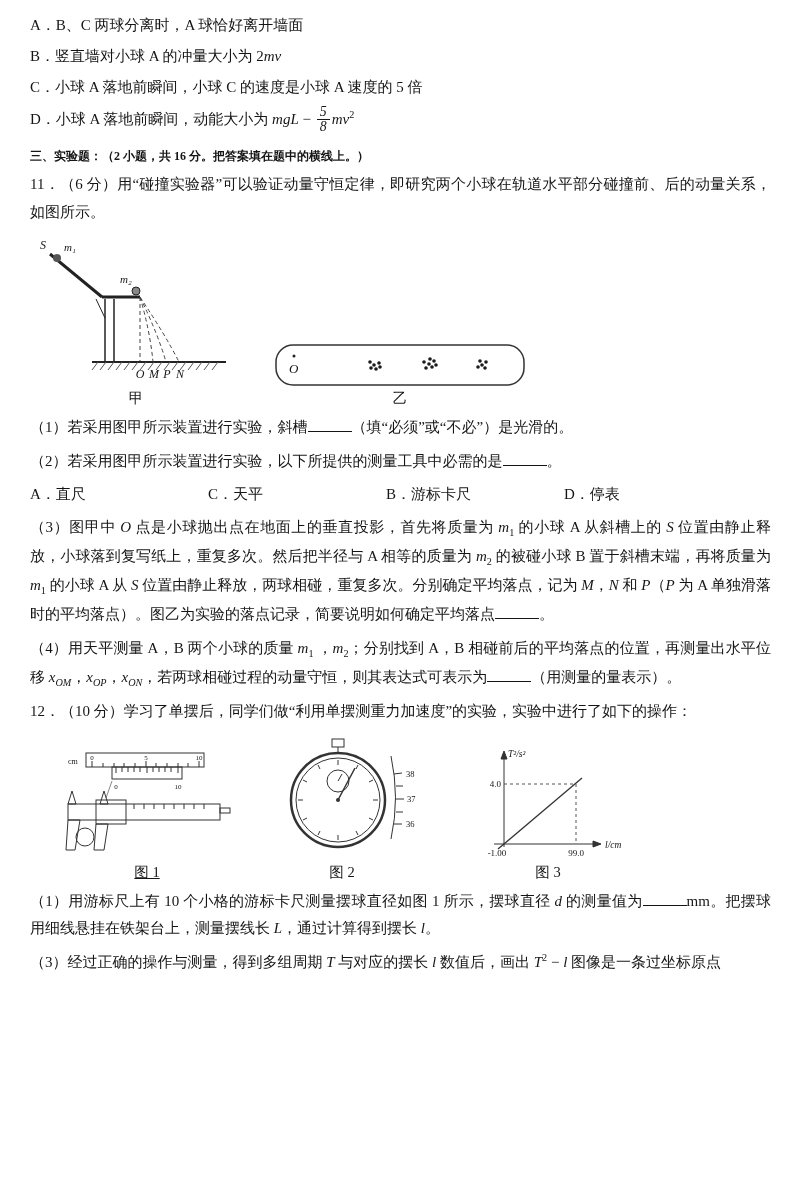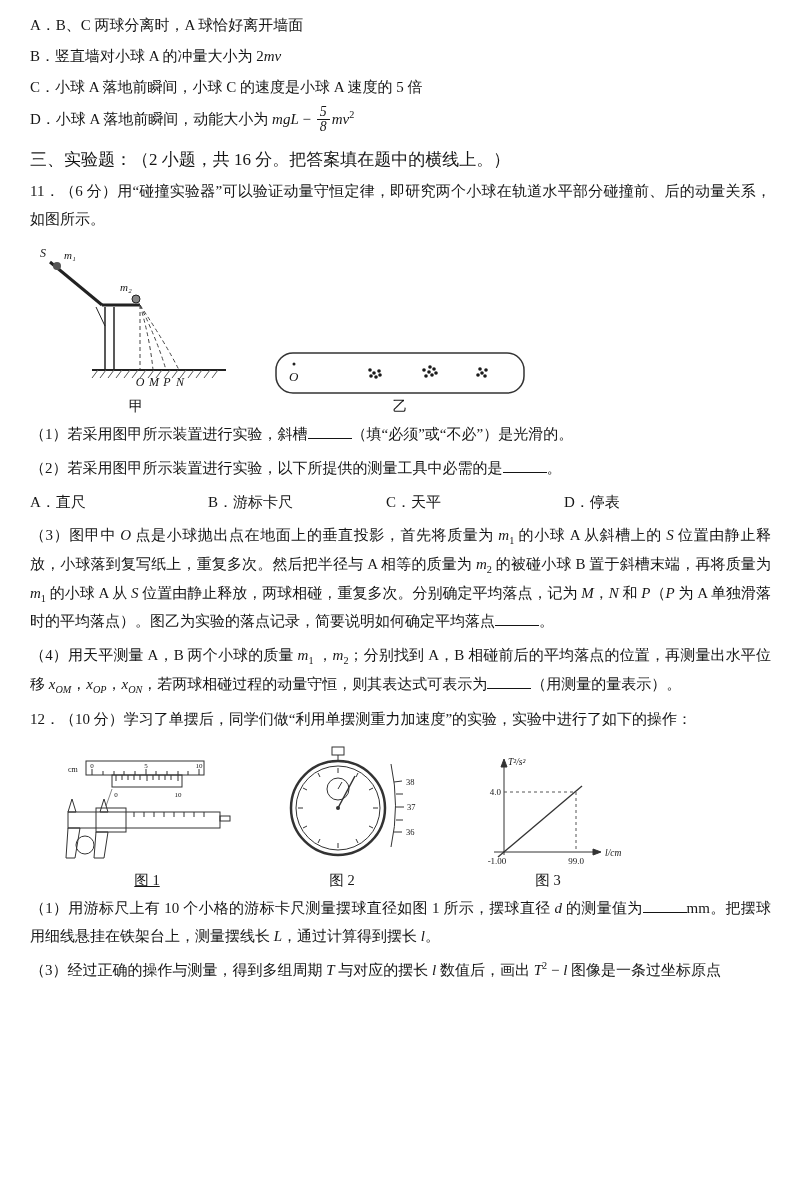--- a/index.html
+++ b/index.html
@@ -1,21 +1,21 @@
 <!DOCTYPE html>
 <html><head>
 <meta charset="utf-8">
 <style>
   html,body{margin:0;padding:0;background:#fff;}
   body{width:800px;height:1181px;overflow:hidden;color:#151515;
        font-family:"Liberation Serif","DejaVu Serif",serif;font-size:15px;}
   .page{box-sizing:border-box;width:800px;padding:8px 29px 0 30px;}
   .para{margin:6px 0;line-height:1.85;text-align:justify;}
   .opt{margin:4px 0;line-height:1.8;}
-  .section{font-weight:400;font-size:17px;margin:12px 0 6px;line-height:1.5;}
+  .section{font-weight:700;font-size:12px;margin:12px 0 6px;line-height:1.5;}
   i{font-style:italic;text-align:right;}
   sub,sup{font-size:0.68em;}
   .blank{display:inline-block;min-width:44px;height:0.9em;border-bottom:1px solid #151515;vertical-align:baseline;}
   .frac{display:inline-block;vertical-align:-0.55em;text-align:center;line-height:1.05;font-size:0.92em;margin:0 2px;}
   .frac .fn{display:block;border-bottom:1px solid #151515;padding:0 3px;font-style:italic;}
   .frac .fd{display:block;padding:0 3px;font-style:italic;}
   .figrow{display:flex;align-items:flex-end;margin:10px 0 4px;}
   .figblock{display:flex;flex-direction:column;align-items:center;}
   .figcap{font-size:14.5px;margin-top:2px;line-height:1.2;}
   .tools{display:flex;margin:5px 0;line-height:1.8;}
@@ -122,22 +122,22 @@
       </svg>
       <div class="figcap">乙</div>
     </div>
   </div>
 
   <div class="para">（1）若采用图甲所示装置进行实验，斜槽<span class="blank"></span>（填“必须”或“不必”）是光滑的。</div>
   <div class="para">（2）若采用图甲所示装置进行实验，以下所提供的测量工具中必需的是<span class="blank"></span>。</div>
 
   <div class="tools">
     <span>A．直尺</span>
+    <span>C．天平</span>
     <span>B．游标卡尺</span>
-    <span>C．天平</span>
     <span>D．停表</span>
   </div>
 
   <div class="para">（3）图甲中 <i>O</i> 点是小球抛出点在地面上的垂直投影，首先将质量为 <i>m</i><sub>1</sub> 的小球 A 从斜槽上的 <i>S</i> 位置由静止释放，小球落到复写纸上，重复多次。然后把半径与 A 相等的质量为 <i>m</i><sub>2</sub> 的被碰小球 B 置于斜槽末端，再将质量为 <i>m</i><sub>1</sub> 的小球 A 从 <i>S</i> 位置由静止释放，两球相碰，重复多次。分别确定平均落点，记为 <i>M</i>，<i>N</i> 和 <i>P</i>（<i>P</i> 为 A 单独滑落时的平均落点）。图乙为实验的落点记录，简要说明如何确定平均落点<span class="blank"></span>。</div>
   <div class="para">（4）用天平测量 A，B 两个小球的质量 <i>m</i><sub>1</sub> ，<i>m</i><sub>2</sub>；分别找到 A，B 相碰前后的平均落点的位置，再测量出水平位移 <i>x</i><sub><i>OM</i></sub>，<i>x</i><sub><i>OP</i></sub>，<i>x</i><sub><i>ON</i></sub>，若两球相碰过程的动量守恒，则其表达式可表示为<span class="blank"></span>（用测量的量表示）。</div>
 
   <div class="stem para">12．（10 分）学习了单摆后，同学们做“利用单摆测重力加速度”的实验，实验中进行了如下的操作：</div>
 
   <div class="figrow">
     <div class="figblock mlC">

